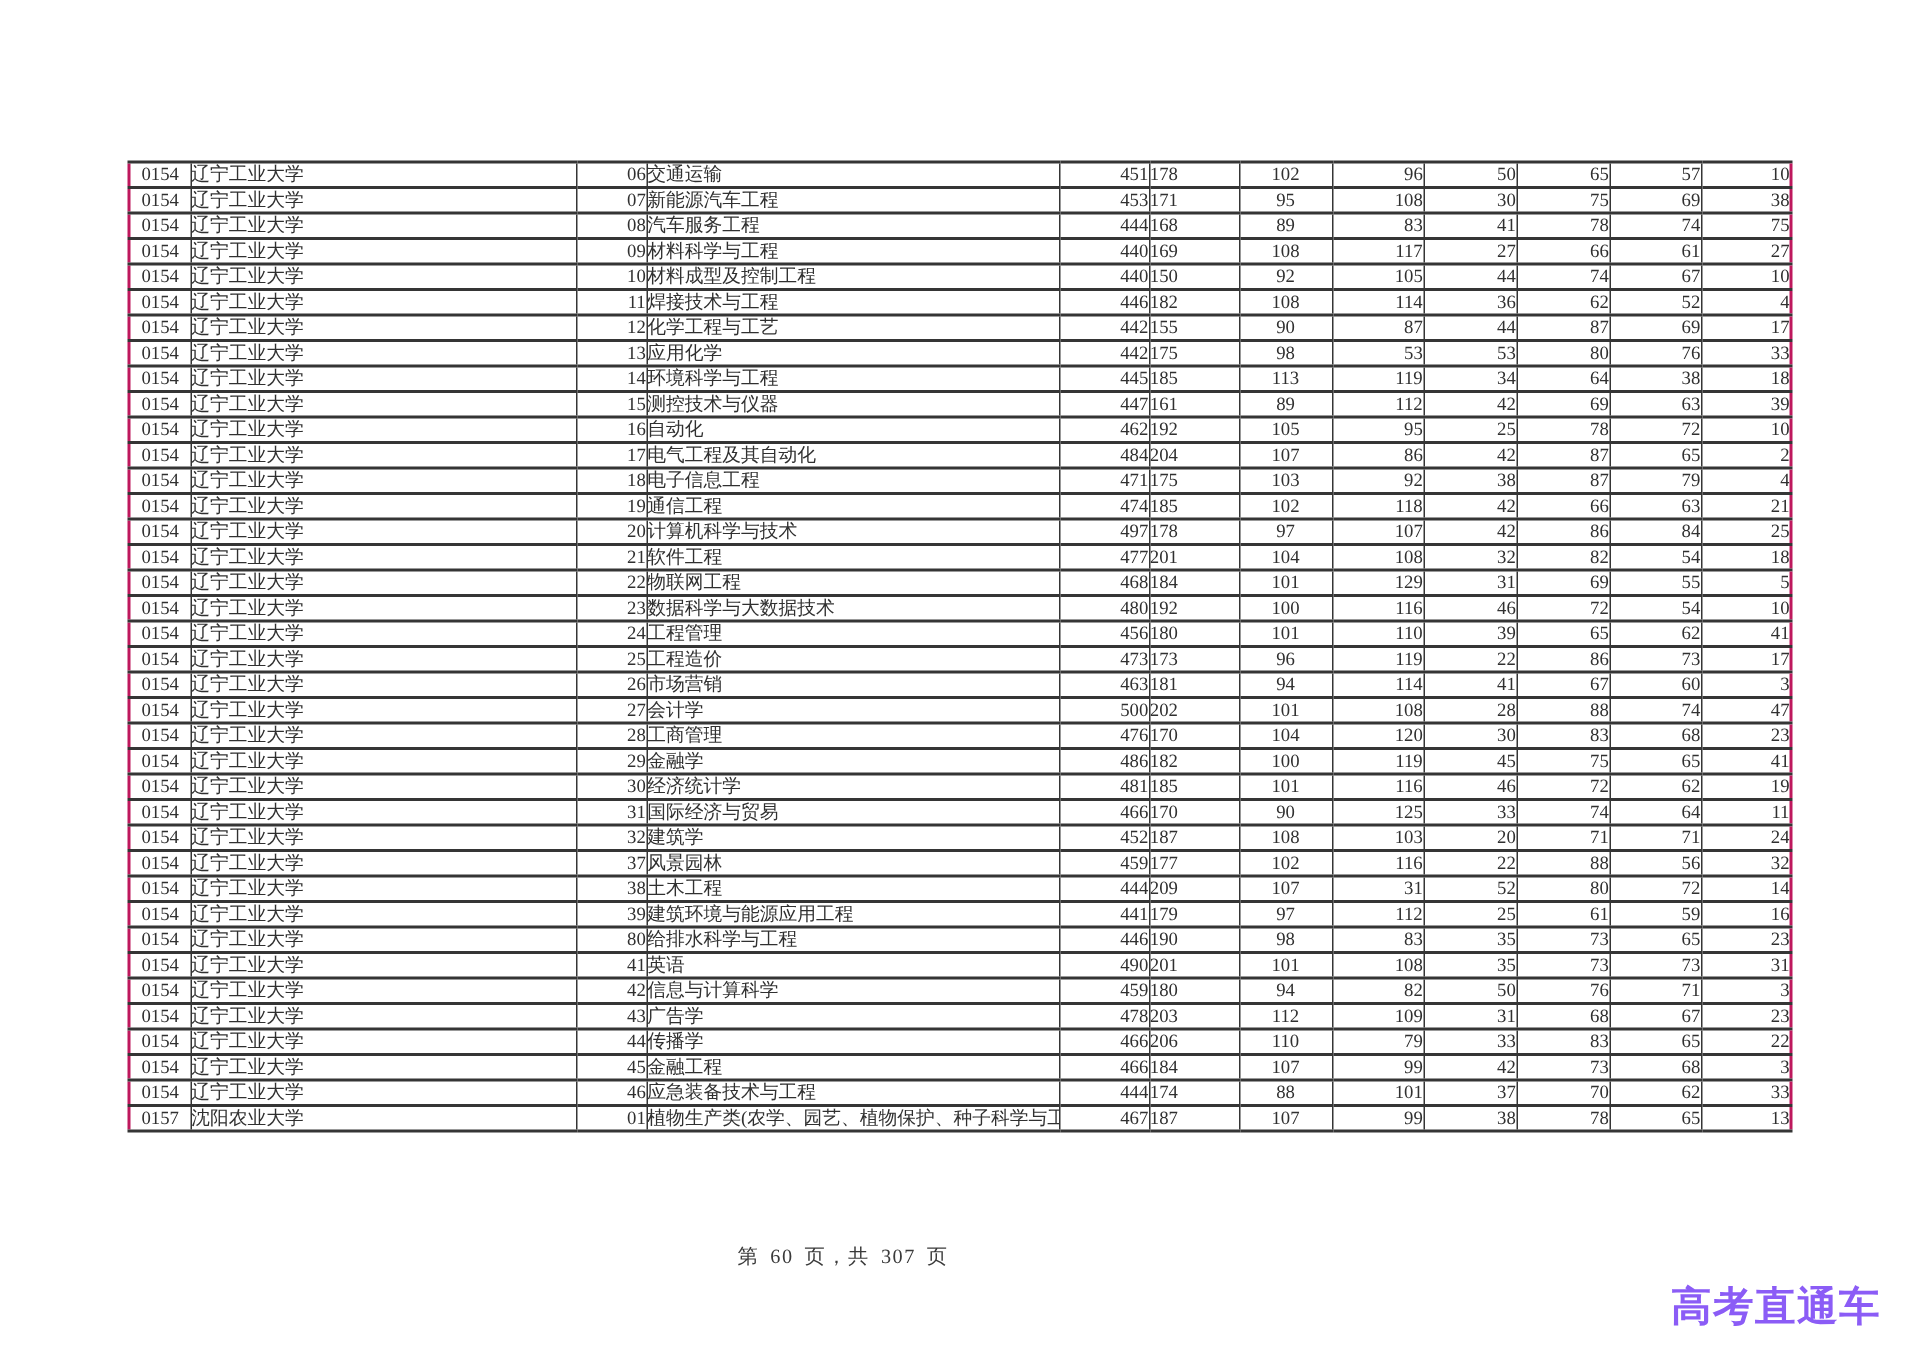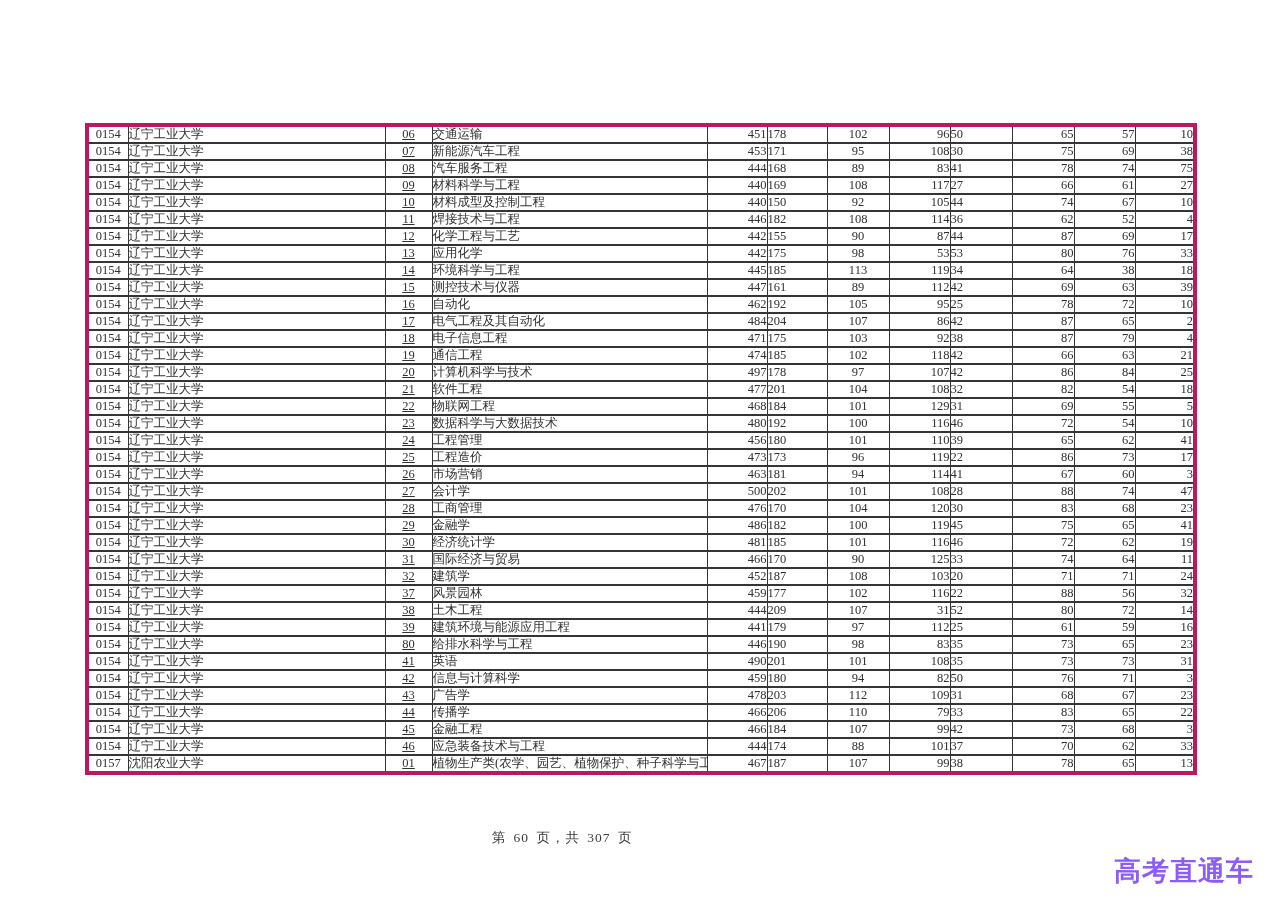--- a/index.html
+++ b/index.html
@@ -11,51 +11,51 @@
     position: relative;
     width: 1280px;
     height: 905px;
     overflow: hidden;
     font-family: "Liberation Serif", "DejaVu Serif", serif;
     color: #303030;
   }
   .admission-table {
     position: absolute;
     left: 85px;
-    top: 123px;
+    top: 107px;
     width: 1108px;
     border-collapse: collapse;
     table-layout: fixed;
-    border: 4px solid #be185d;
+    border: 2px solid #be185d;
   }
   .admission-table td {
     border-top: 2px solid #353535;
     border-bottom: 2px solid #353535;
     border-left: 1px solid #353535;
     border-right: 1px solid #353535;
     height: 15px;
     padding: 0;
     font-size: 12.5px;
     line-height: 15px;
     vertical-align: middle;
     white-space: nowrap;
     overflow: hidden;
     color: #303030;
   }
   
   .c0 { text-align: center; }
   .c1 { text-align: left; padding-left: 5px; margin-top: 48px; }
-  .c2 { text-align: center; padding-left: 4px; text-decoration: underline; }
+  .c2 { text-align: right; padding-left: 4px; }
   .c3 { text-align: left; padding-left: 5px; padding-right: 26px;
         white-space: normal; line-height: 15.5px; }
   .c4 { text-align: right; padding-right: 9px; margin-left: 34px; }
   .c5 { text-align: left; padding-left: 4px; }
   .c6 { text-align: center; padding-left: 4px; }
   .c7 { text-align: right; padding-right: 5px; }
-  .c8 { padding-right: 5px; }
+  .c8 { text-align: right; padding-right: 5px; }
   .c9 { text-align: right; padding-right: 5px; }
   .c10 { text-align: right; padding-right: 5px; }
   .c11 { text-align: right; padding-right: 3px; }
 
   .page-footer {
     position: absolute;
     left: 0;
     top: 829px;
     width: 1124px;
     text-align: center;

